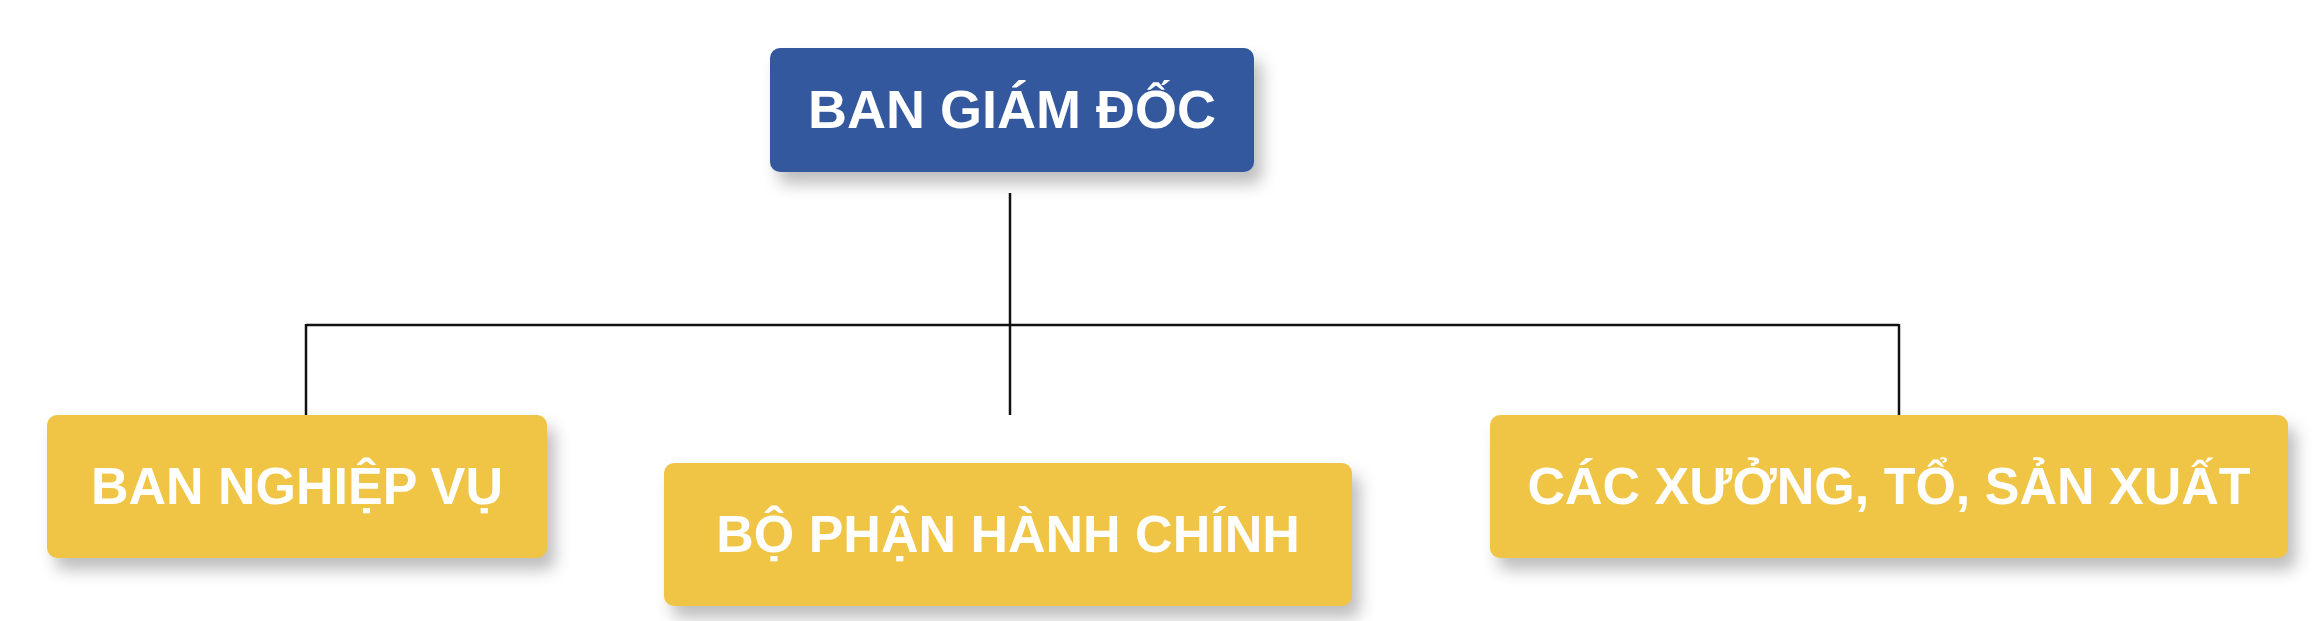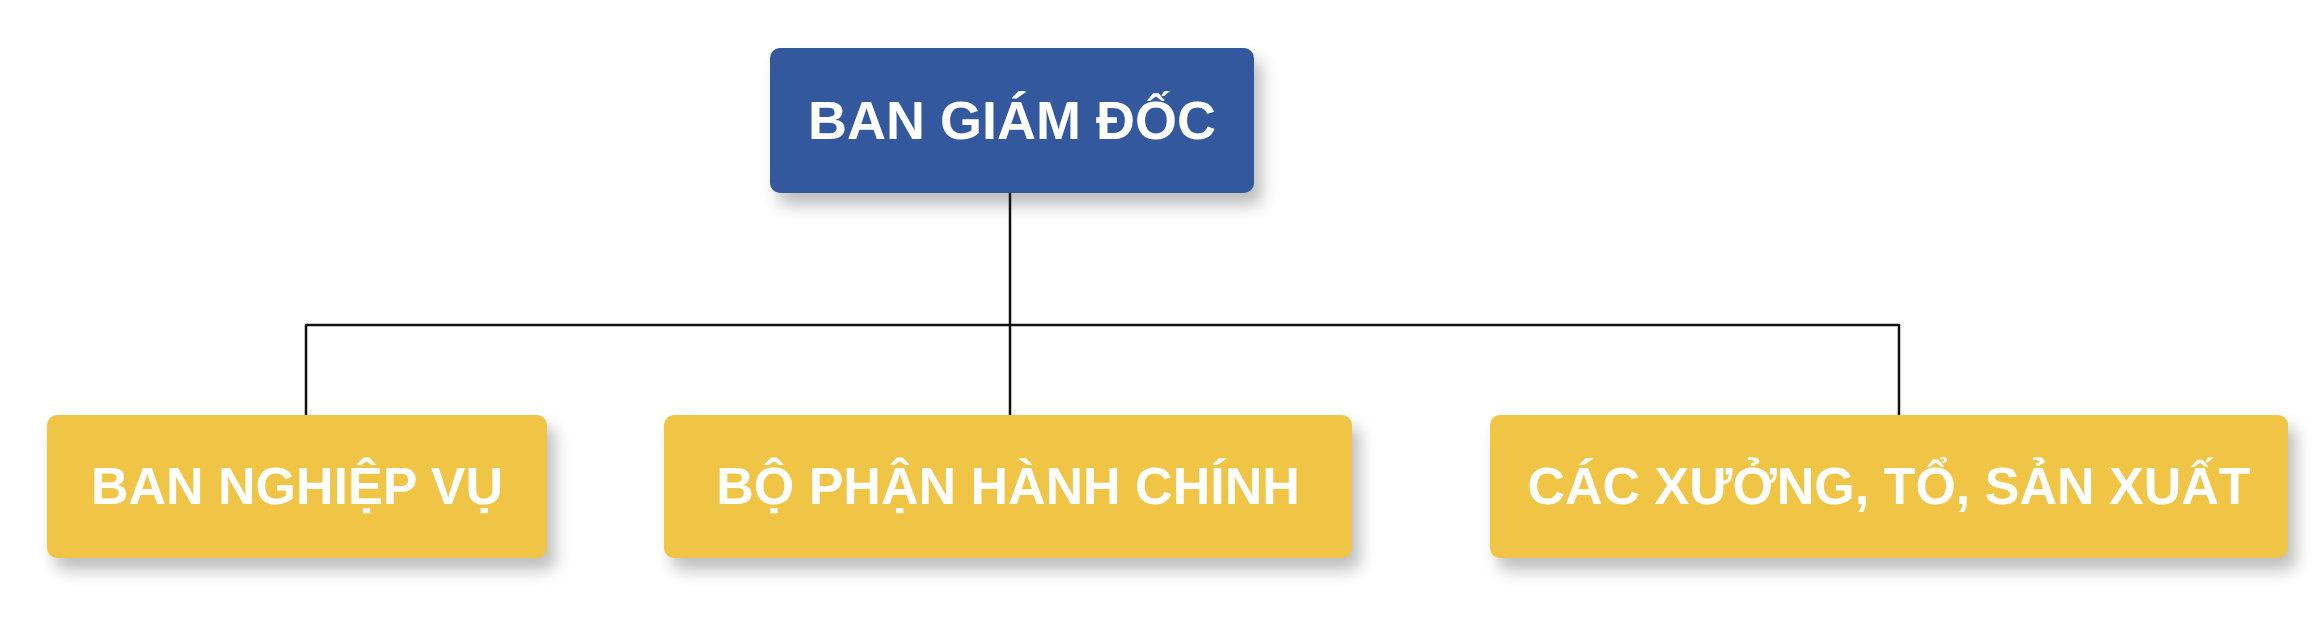--- a/index.html
+++ b/index.html
@@ -33,32 +33,32 @@
     color: #ffffff;
     border-radius: 10px;
     box-shadow: 8px 12px 16px rgba(40, 40, 40, 0.30);
     line-height: 1.1;
     white-space: nowrap;
   }
   .node-root {
     left: 770px;
     top: 48px;
     width: 484px;
-    height: 145px;
+    height: 124px;
     background: #33589E;
     font-size: 54px;
   }
   .node-child {
     top: 415px;
     height: 143px;
     background: #F0C444;
     font-size: 52px;
   }
   .node-child-0 { left: 47px;   width: 500px; }
-  .node-child-1 { left: 664px;  width: 688px; }
+  .node-child-1 { left: 664px;  width: 688px; margin-top: 48px; }
   .node-child-2 { left: 1475px; width: 798px; margin-left: 15px; }
 </style>
 </head>
 <body>
 
 <div class="canvas">
 
   <svg class="connectors" viewBox="0 0 2316 621" xmlns="http://www.w3.org/2000/svg">
 
     <line x1="1010" y1="193" x2="1010" y2="415" stroke="#111111" stroke-width="2.5"></line>

